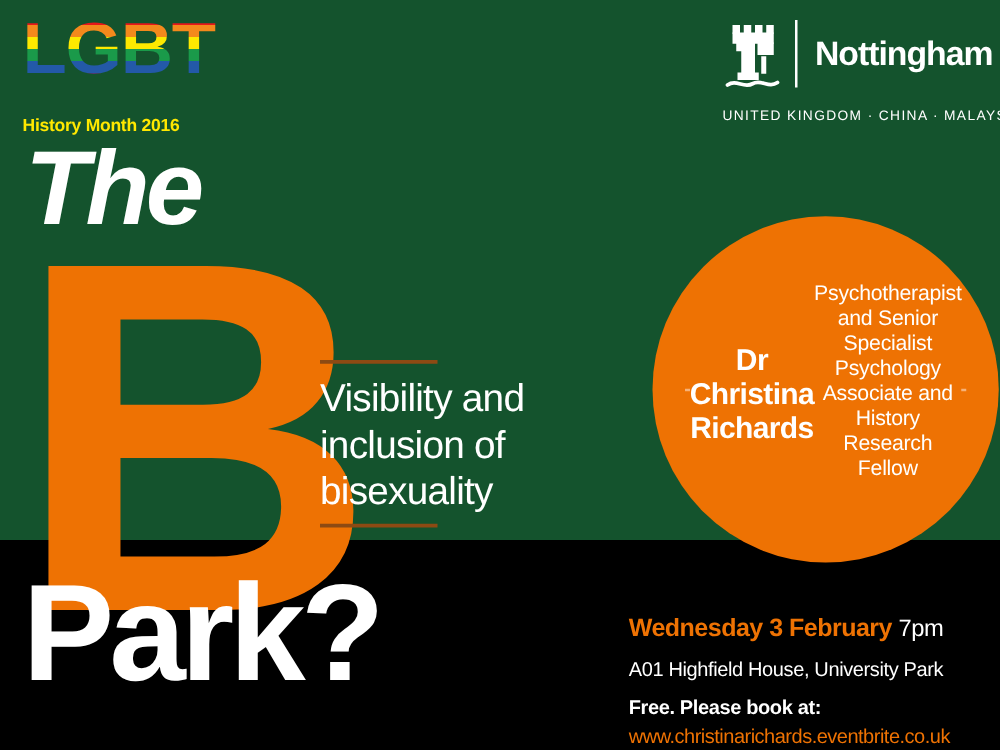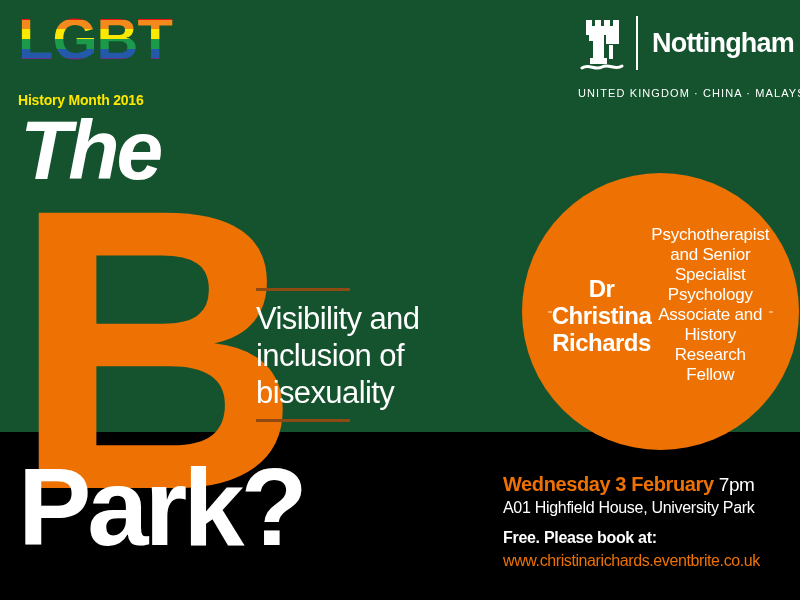--- a/index.html
+++ b/index.html
@@ -179,32 +179,33 @@
     left:503px; top:472px;
     width:292px;
   }
   #event-date {
     font-size:20px;
     font-weight:bold;
     color:#ee7203;
     letter-spacing:-0.4px;
     line-height:24px;
     white-space:nowrap;
+    margin-top:19px;
   }
   #event-time {
     color:#ffffff;
     font-weight:normal;
     font-size:19px;
   }
   #event-venue {
     color:#ffffff;
     font-size:16px;
     line-height:21px;
     letter-spacing:-0.3px;
-    margin-top:0;
+    margin-top:10px;
     white-space:nowrap;
   }
   #event-booking {
     color:#ffffff;
     font-size:16px;
     font-weight:bold;
     line-height:21px;
     letter-spacing:-0.3px;
     margin-top:9px;
     white-space:nowrap;

